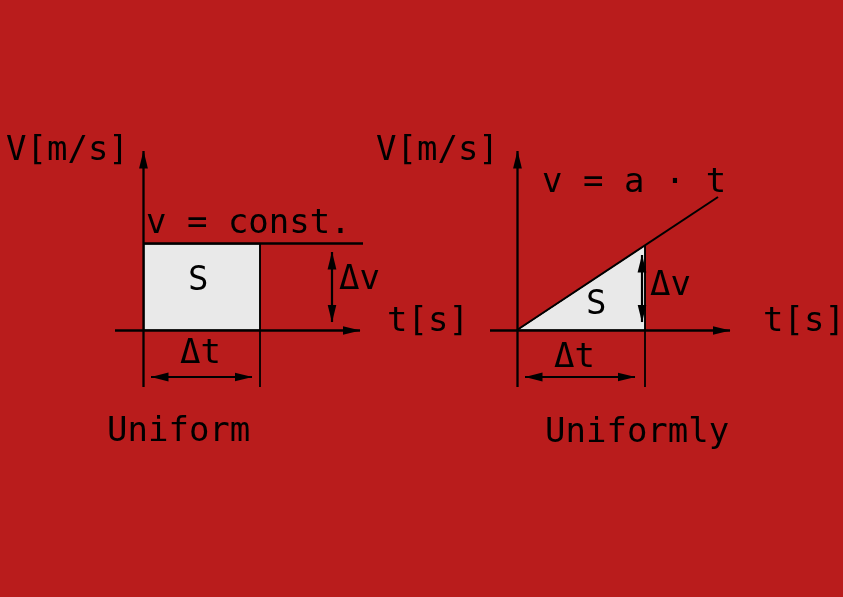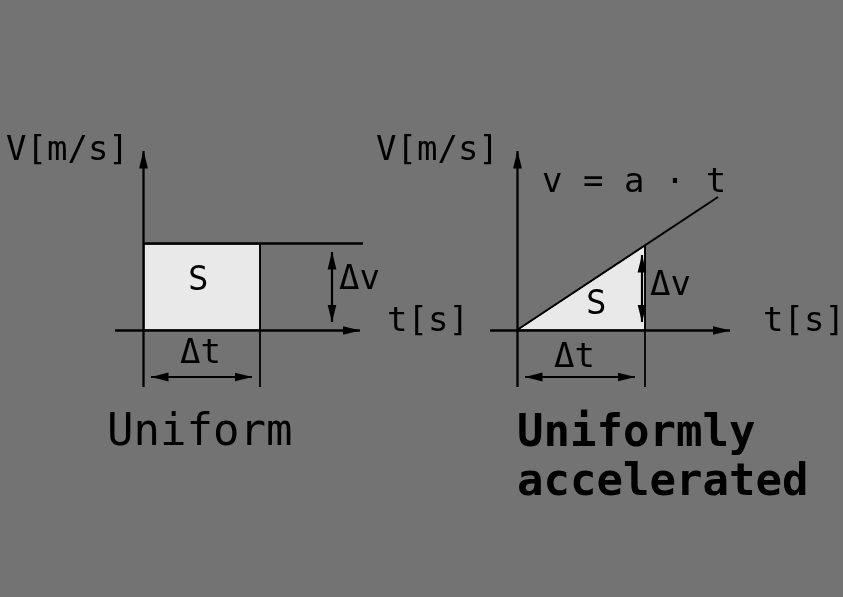--- a/index.html
+++ b/index.html
@@ -4,40 +4,40 @@
 <style>
   html, body {
     margin: 0;
     padding: 0;
     background: #ffffff;
   }
   #canvas {
     position: relative;
     width: 843px;
     height: 597px;
-    background: #737373;
+    background: #b91c1c;
     overflow: hidden;
     font-family: "DejaVu Sans Mono", monospace;
     color: #000000;
   }
   #fig-svg {
     position: absolute;
     left: 0;
     top: 0;
   }
   .lbl {
     position: absolute;
     font-size: 34px;
     line-height: 1.2;
     white-space: pre;
     color: #000000;
   }
   .caption {
     position: absolute;
-    font-size: 44px;
+    font-size: 34px;
     line-height: 49px;
     white-space: pre;
     color: #000000;
   }
   svg line, svg polygon, svg rect { stroke: #000000; }
 </style>
 </head>
 <body>
 
 <div id="canvas">
@@ -64,27 +64,28 @@
       <line x1="517.5" y1="387" x2="517.5" y2="151" stroke-width="2.3" marker-end="url(#ah)"></line>
       <line x1="490" y1="330.5" x2="730" y2="330.5" stroke-width="2.3" marker-end="url(#ah)"></line>
       <line x1="517" y1="330" x2="718" y2="197" stroke-width="2"></line>
       <line x1="645" y1="245.5" x2="645" y2="387" stroke-width="1.8"></line>
       <line x1="642" y1="255" x2="642" y2="322" stroke-width="2.2" marker-start="url(#ah)" marker-end="url(#ah)"></line>
       <line x1="525" y1="377" x2="635" y2="377" stroke-width="2.2" marker-start="url(#ah)" marker-end="url(#ah)"></line>
     </g>
   </svg>
 
   <div class="lbl" style="left:6px; top:128px;">V[m/s]</div>
+  <div class="lbl" style="left:146px; top:201px;">v = const.</div>
   <div class="lbl" style="left:188px; top:258px;">S</div>
   <div class="lbl" style="left:339px; top:257px;">Δv</div>
   <div class="lbl" style="left:387px; top:299px;">t[s]</div>
   <div class="lbl" style="left:180px; top:331px;">Δt</div>
   <div class="caption" style="left:107px; top:405px;"><span>Uniform</span><br></div>
 
   <div class="lbl" style="left:376px; top:128px;">V[m/s]</div>
   <div class="lbl" style="left:542px; top:160px;">v = a · t</div>
   <div class="lbl" style="left:586px; top:282px;">S</div>
   <div class="lbl" style="left:650px; top:263px;">Δv</div>
   <div class="lbl" style="left:763px; top:299px;">t[s]</div>
   <div class="lbl" style="left:554px; top:335px;">Δt</div>
-  <div class="caption" style="left:517px; top:406px;font-weight:bold;"><span>Uniformly</span><br><span>accelerated</span><br></div>
+  <div class="caption" style="left:545px; top:406px;"><span>Uniformly</span><br><br></div>
 
 </div>
 
 </body></html>

